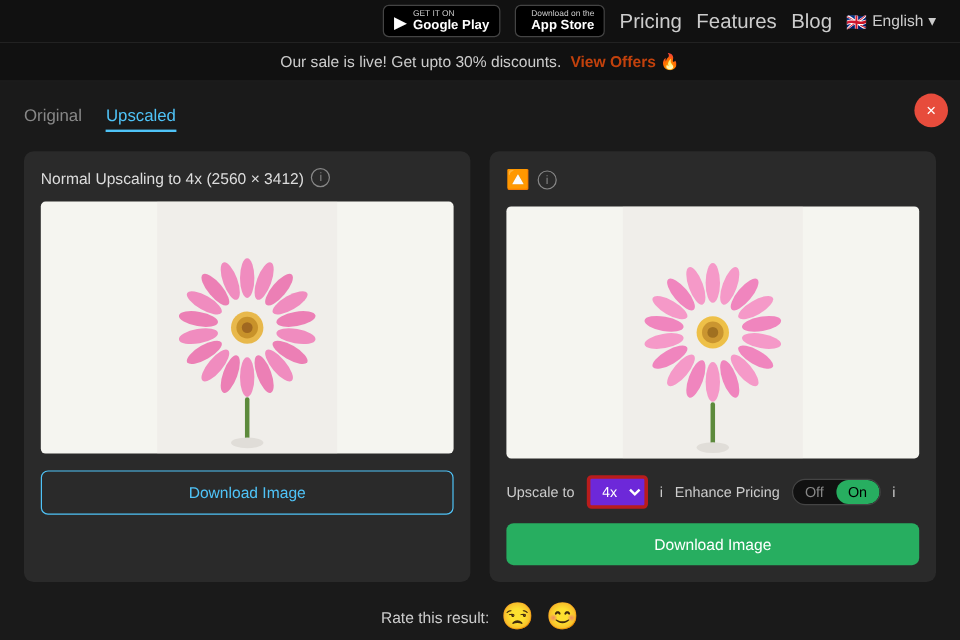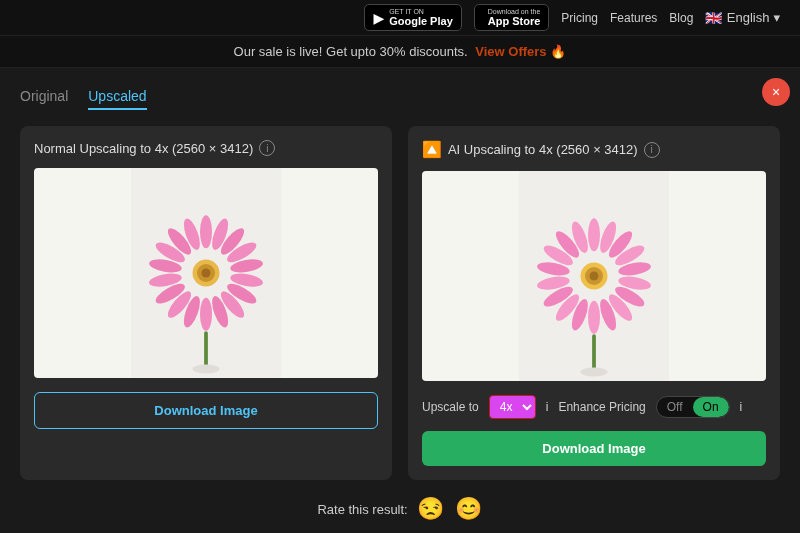--- a/index.html
+++ b/index.html
@@ -40,21 +40,21 @@
     }
     .store-badge .badge-text {
       display: flex;
       flex-direction: column;
       line-height: 1.1;
     }
     .store-badge .badge-text .small { font-size: 7px; color: #ccc; }
     .store-badge .badge-text .big { font-size: 11px; font-weight: 600; }
     .nav-link {
       color: #ccc;
-      font-size: 12px;
+      font-size: 17px;
       cursor: pointer;
       text-decoration: none;
     }
     .lang-btn {
       display: flex;
       align-items: center;
       gap: 4px;
       color: #ccc;
       font-size: 13px;
       cursor: pointer;
@@ -180,22 +180,22 @@
     .controls-row {
       display: flex;
       align-items: center;
       gap: 10px;
       margin-bottom: 12px;
       flex-wrap: wrap;
       font-size: 12px;
       color: #ccc;
     }
     .upscale-select {
-      background: #d946ef;
-      border: 1px solid #b91c1c;
+      background: #6d28d9;
+      border: 3px solid #b91c1c;
       color: #fff;
       border-radius: 4px;
       padding: 3px 6px;
       font-size: 12px;
       cursor: pointer;
     }
     .toggle-group {
       display: flex;
       align-items: center;
       background: #111;
@@ -216,21 +216,21 @@
       color: #000000;
       border-radius: 20px;
     }
 
     
     .download-btn {
       width: 100%;
       padding: 10px;
       border-radius: 6px;
       font-size: 13px;
-      font-weight: 700;
+      font-weight: 400;
       cursor: pointer;
       border: none;
     }
     .download-btn.outline {
       background: transparent;
       border: 1px solid #4fc3f7;
       color: #4fc3f7;
     }
     .download-btn.filled {
       background: #27ae60;
@@ -340,21 +340,20 @@
             <circle cx="0" cy="0" r="6" fill="#a06820"></circle>
           </g>
         </svg>
       </div>
       <button class="download-btn outline">Download Image</button>
     </div>
 
     <div class="panel">
       <div class="panel-header">
         <span class="ai-icon">🔼</span>
-        <span>AI Upscaling to 4x (2560 × 3412)</span>
         <span class="info-icon">i</span>
       </div>
       <div class="image-container">
         <svg class="flower-svg" viewBox="0 0 200 280" xmlns="http://www.w3.org/2000/svg">
 
           <rect width="200" height="280" fill="#f0eeea"></rect>
 
           <line x1="100" y1="220" x2="100" y2="270" stroke="#5d8a3c" stroke-width="5" stroke-linecap="round"></line>
 
           <ellipse cx="100" cy="268" rx="18" ry="6" fill="#e0ddd8"></ellipse>

